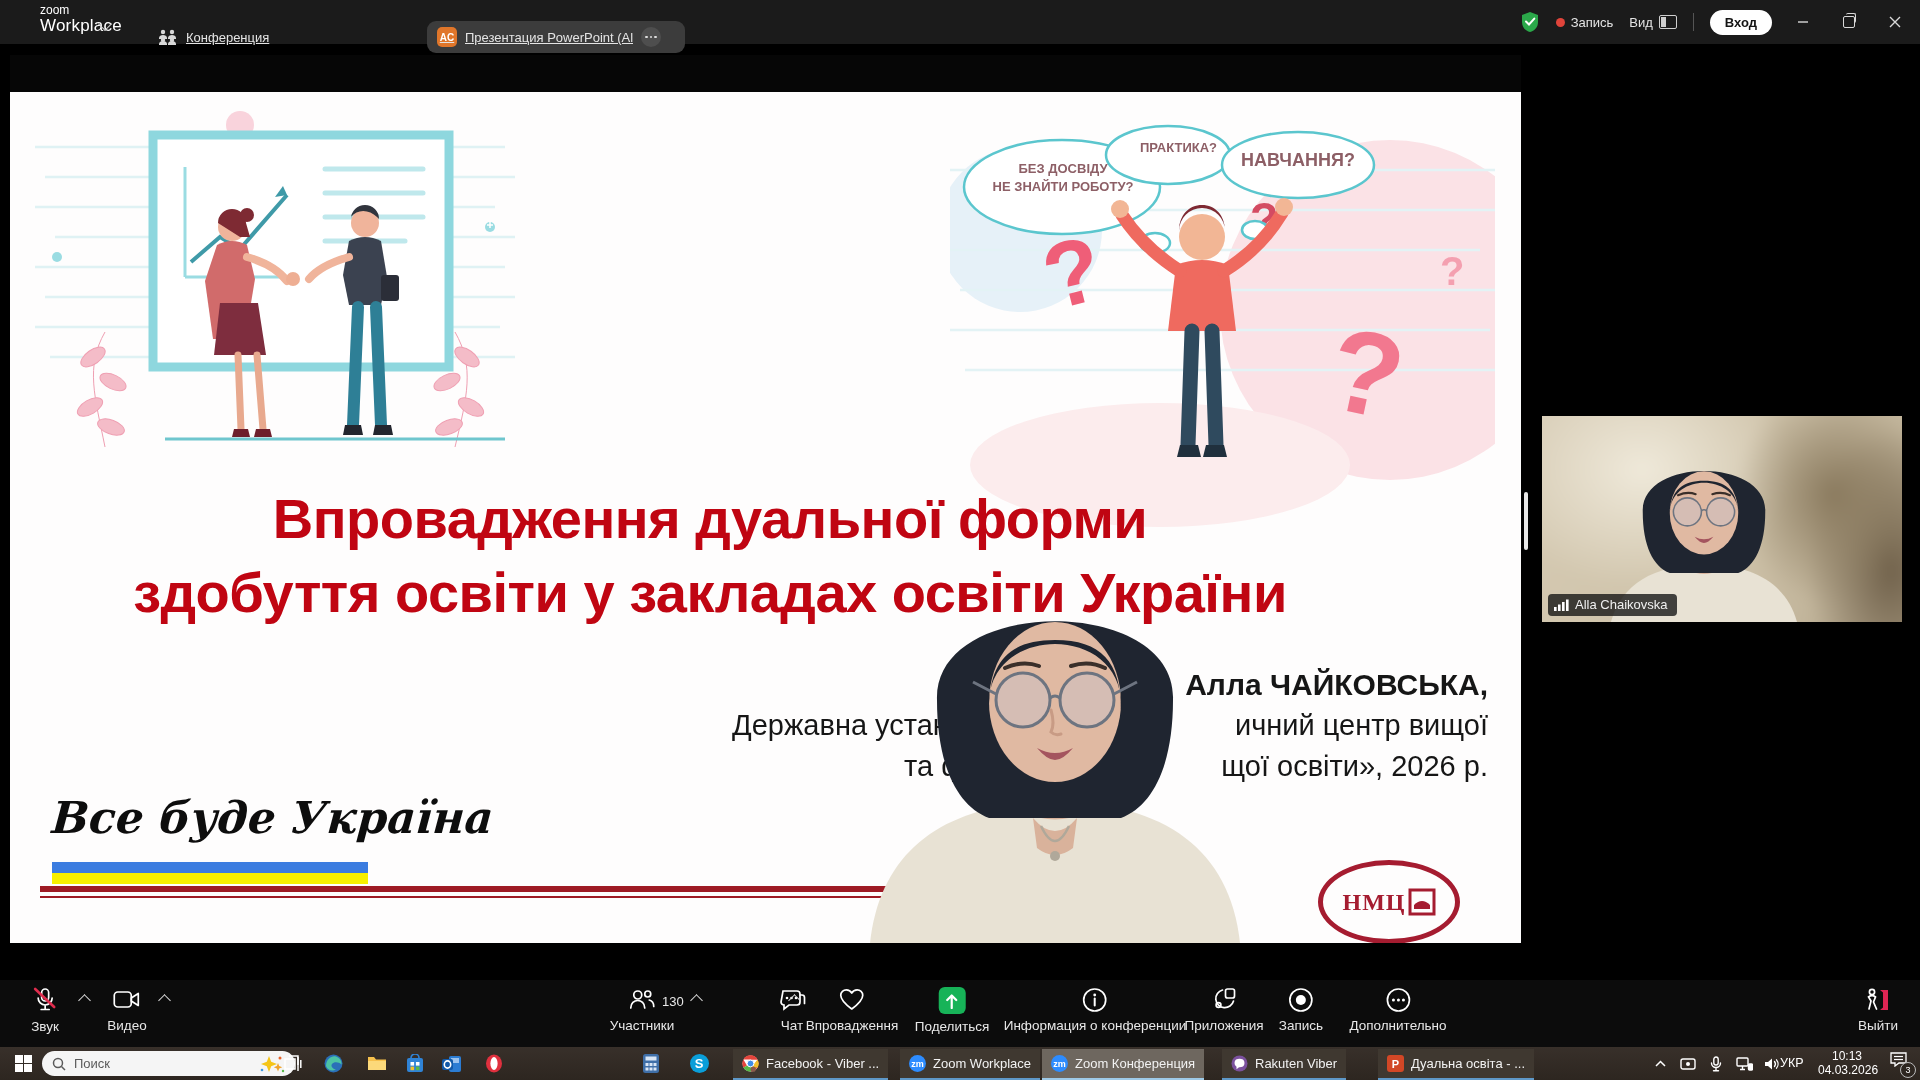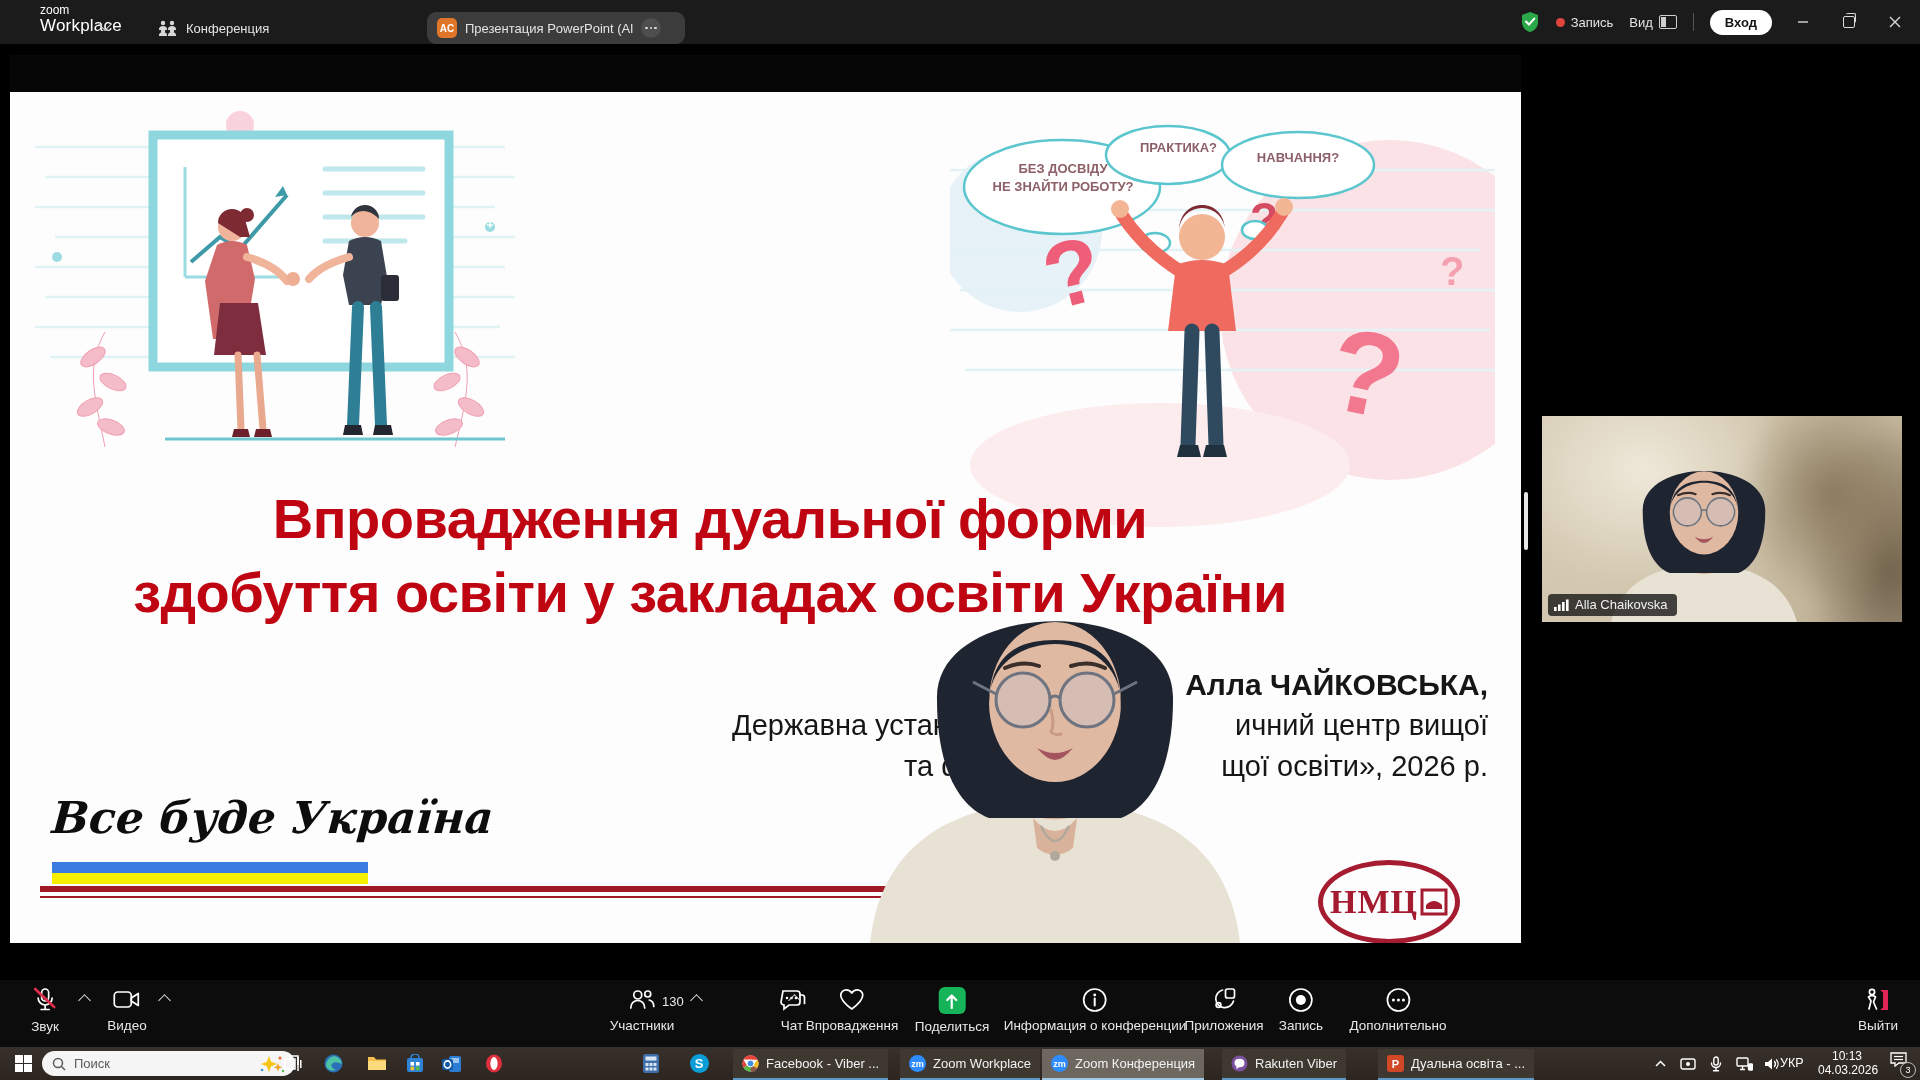--- a/index.html
+++ b/index.html
@@ -6,21 +6,21 @@
   #stage{position:relative;width:1920px;height:1080px;overflow:hidden;background:#000;
          font-family:"Liberation Sans",sans-serif;-webkit-font-smoothing:antialiased;}
   .abs{position:absolute;}
 
   
   #titlebar{position:absolute;left:0;top:0;width:1920px;height:44px;background:#1b1b1b;color:#e8e8e8;}
   .zw-logo{position:absolute;left:40px;top:4px;line-height:1;color:#fff;}
   .zw-logo .z1{font-size:12px;display:block;margin-bottom:1px;}
   .zw-logo .z2{font-size:17px;display:block;letter-spacing:.2px;}
   .chevdown{width:9px;height:9px;border-left:1.6px solid #cfcfcf;border-bottom:1.6px solid #cfcfcf;transform:rotate(-45deg);display:inline-block;}
-  .tb-tab{position:absolute;top:12px;height:32px;display:flex;align-items:center;gap:8px;font-size:13px;color:#e4e4e4;cursor:default;}
+  .tb-tab{position:absolute;top:21px;height:32px;display:flex;align-items:center;gap:8px;font-size:13px;color:#e4e4e4;cursor:default;text-decoration:underline;}
   #tab-conf{left:158px;}
   #tab-pres{left:427px;width:238px;background:#3c3c3c;border-radius:9px;padding:0 10px;}
   .ac-badge{width:20px;height:20px;border-radius:5px;background:#e0762a;color:#fff;font-size:10px;font-weight:bold;
             display:flex;align-items:center;justify-content:center;}
   .dots3{width:20px;height:20px;border-radius:50%;background:#4e4e4e;display:flex;align-items:center;justify-content:center;gap:2px;}
   .dots3 i{width:2.6px;height:2.6px;border-radius:50%;background:#ddd;}
   #tb-right{position:absolute;right:10px;top:0;height:44px;display:flex;align-items:center;gap:16px;}
   .tb-item{display:flex;align-items:center;gap:6px;font-size:13px;color:#e4e4e4;}
   .rec-dot{width:9px;height:9px;border-radius:50%;background:#e0443a;}
   .view-ic{width:16px;height:12px;border:1.5px solid #cfcfcf;border-radius:2px;position:relative;}
@@ -40,21 +40,21 @@
   .sub-row{display:flex;justify-content:flex-end;align-items:baseline;font-size:29px;line-height:41px;}
   .sub-row.author{font-size:30px;font-weight:bold;}
   .gapA{display:inline-block;width:270px;}
   .gapB{display:inline-block;width:240px;}
   #slogan{position:absolute;left:42px;top:700px;font-family:"DejaVu Serif",serif;font-style:italic;font-weight:bold;
           font-size:44px;color:#0d0d0d;transform:skewX(-4deg);}
   .flagbar{position:absolute;left:42px;width:316px;height:11px;}
   .redline{position:absolute;left:30px;background:#9e1a24;}
   #nmc-logo{position:absolute;left:1308px;top:768px;width:132px;height:74px;border:5px solid #a51c30;border-radius:50%;
             display:flex;align-items:center;justify-content:center;gap:2px;color:#a51c30;}
-  #nmc-logo .txt{font-family:"Liberation Serif",serif;font-weight:bold;font-size:34px;letter-spacing:1px;}
+  #nmc-logo .txt{font-family:"Liberation Serif",serif;font-weight:bold;font-size:24px;letter-spacing:1px;}
 
   
   #vthumb{position:absolute;left:1534px;top:410px;width:376px;height:218px;background:#000;}
   #vinner{position:absolute;left:8px;top:6px;right:8px;bottom:6px;overflow:hidden;background:#701a75;}
   .vbg{position:absolute;inset:-20px;filter:blur(7px);
        background:
          radial-gradient(140px 160px at 78% 40%, #8a7a5e 0%, rgba(138,122,94,0) 70%),
          radial-gradient(120px 200px at 92% 70%, #6e5f49 0%, rgba(110,95,73,0) 70%),
          radial-gradient(200px 160px at 30% 30%, #efe9da 0%, rgba(239,233,218,0) 75%),
          linear-gradient(120deg,#d6cbb4 0%,#cfc3aa 55%,#b3a58a 100%);}
@@ -278,21 +278,21 @@
       </g>
       <path d="M230 330 h18 l3 12 h-24 z" fill="#20303d"></path>
         <path d="M256 330 h18 l3 12 h-24 z" fill="#20303d"></path>
     </svg>
 
     <div class="abs" style="left:955px;top:68px;width:196px;text-align:center;color:#8d5f66;font-size:13px;font-weight:bold;line-height:18px;">
       <span>БЕЗ ДОСВІДУ</span><br>
       <span>НЕ ЗНАЙТИ РОБОТУ?</span>
     </div>
     <div class="abs" style="left:1096px;top:48px;width:125px;text-align:center;color:#8d5f66;font-size:13px;font-weight:bold;padding-left:10px;">ПРАКТИКА?</div>
-    <div class="abs" style="left:1212px;top:58px;width:152px;text-align:center;color:#8d5f66;font-size:13px;font-weight:bold;">НАВЧАННЯ?</div>
+    <div class="abs" style="left:1212px;top:58px;width:152px;text-align:center;color:#8d5f66;font-size:18px;font-weight:bold;">НАВЧАННЯ?</div>
 
     <div id="slide-title">
       <div>Впровадження дуальної форми</div>
       <div>здобуття освіти у закладах освіти України</div>
     </div>
 
     <div id="subtitle">
       <div class="sub-row author">
         <span>Алла ЧАЙКОВСЬКА,</span>
       </div>

